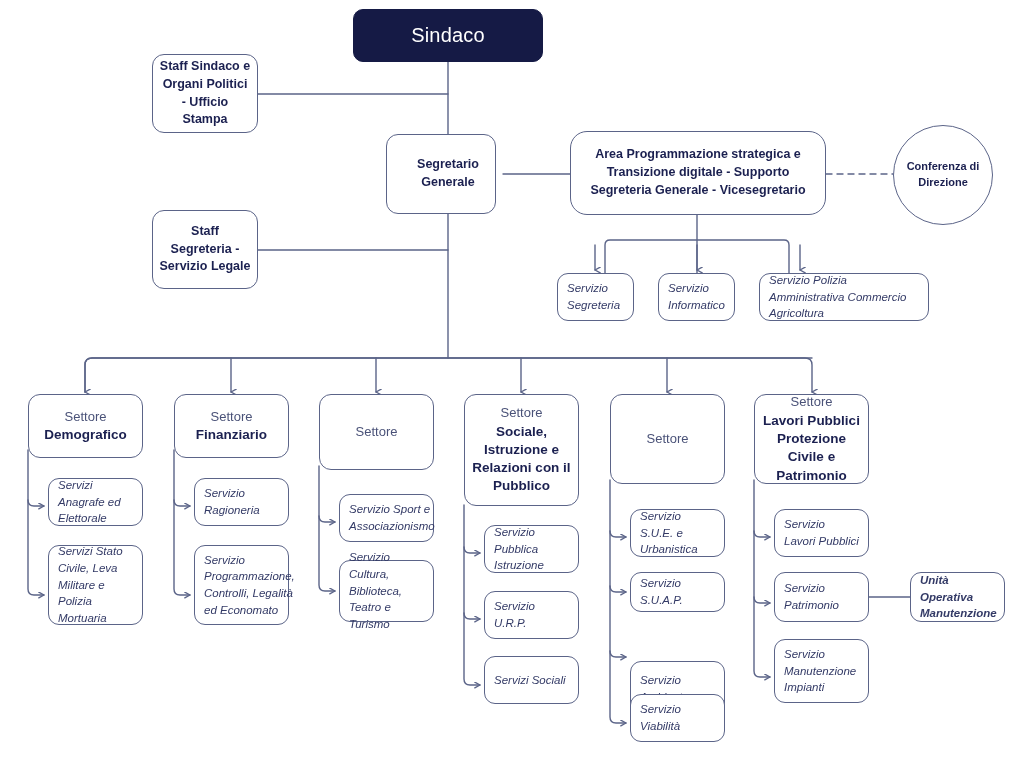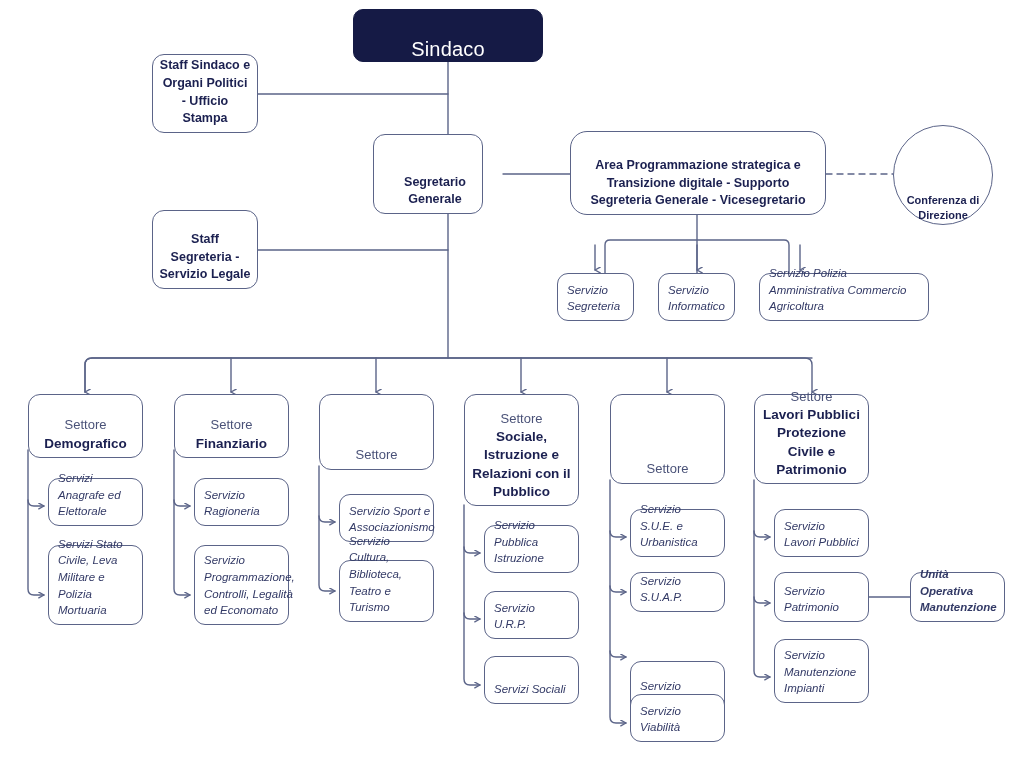--- a/index.html
+++ b/index.html
@@ -21,21 +21,21 @@
     pointer-events:none;
   }
   .node{
     position:absolute;
     box-sizing:border-box;
     border:1.4px solid #5b6488;
     border-radius:12px;
     background:#ffffff;
     display:flex;
     flex-direction:column;
-    justify-content:flex-end;
+    justify-content:center;
     color:#1b2050;
     z-index:2;
   }
   
   .n-root{
     background:#151a45;
     border:1.4px solid #151a45;
     border-radius:10px;
     align-items:center;
     color:#ffffff;
@@ -171,21 +171,21 @@
   </div>
 
   <div class="node n-bold" style="left:152px;top:54px;width:106px;height:79px;">
     <span>Staff Sindaco e Organi Politici - Ufficio Stampa</span>
   </div>
 
   <div class="node n-bold" style="left:152px;top:210px;width:106px;height:79px;">
     <span>Staff Segreteria - Servizio Legale</span>
   </div>
 
-  <div class="node n-bold" style="left:373px;top:134px;width:110px;height:80px;padding-left:20px;">
+  <div class="node n-bold" style="left:386px;top:134px;width:110px;height:80px;padding-left:20px;">
     <span>Segretario Generale</span>
   </div>
 
   <div class="node n-bold" style="left:570px;top:131px;width:256px;height:84px;border-radius:17px;">
     <span>Area Programmazione strategica e Transizione digitale - Supporto Segreteria Generale - Vicesegretario</span>
   </div>
 
   <div class="node n-circle" style="left:893px;top:125px;width:100px;height:100px;">
     <span>Conferenza di Direzione</span>
   </div>

